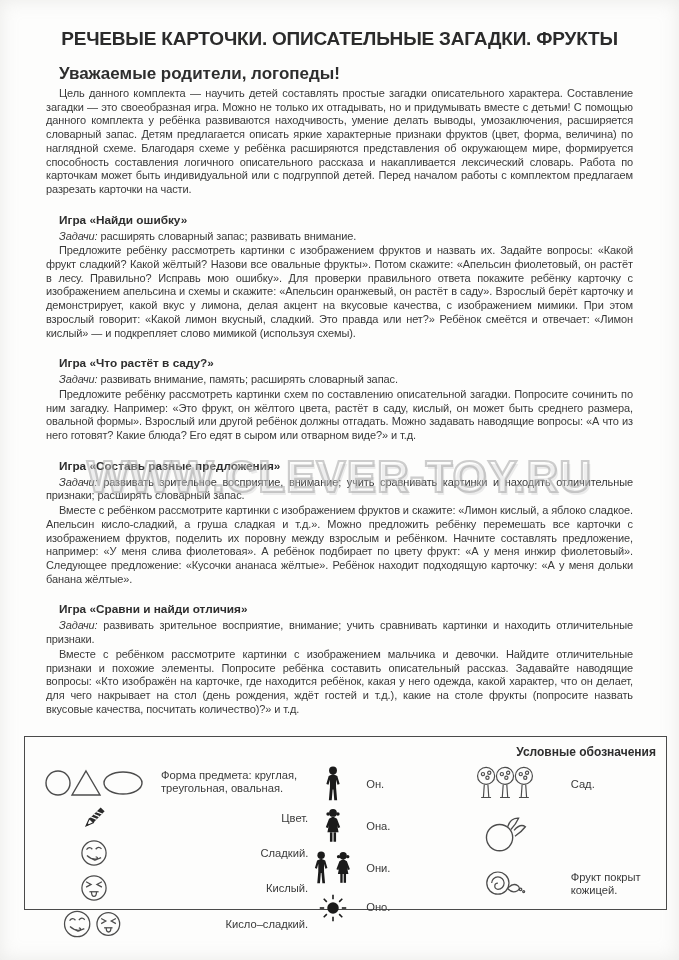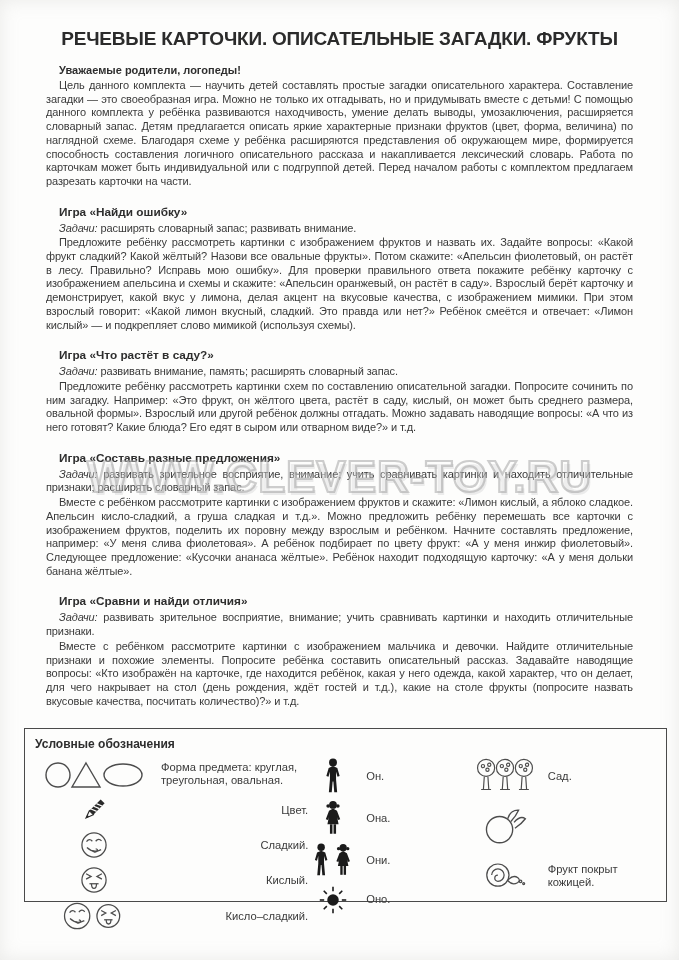--- a/index.html
+++ b/index.html
@@ -2,45 +2,45 @@
 <html><head>
 <meta charset="utf-8">
 <style>
   html,body{margin:0;padding:0;}
   body{width:679px;height:960px;background:#e9e9e7;font-family:"Liberation Sans",sans-serif;}
   .doc{position:relative;width:679px;height:960px;background:#fdfdfc;overflow:hidden;
        box-shadow:inset 0 0 18px rgba(180,180,175,.25);}
   .inner{padding:24px 46px 0 46px;}
   h1{margin:4px 0 14px 0;text-align:center;font-size:19px;font-weight:bold;color:#2b2b2b;
      letter-spacing:-0.2px;}
-  .intro-head{margin:0 0 3px 0;text-indent:13px;font-size:11px;font-weight:bold;color:#2e2e2e;}
+  .intro-head{margin:0 0 3px 0;text-indent:13px;font-size:17px;font-weight:bold;color:#2e2e2e;}
   .para{margin:0;font-size:11px;line-height:13.7px;color:#3a3a3a;text-align:justify;
         text-indent:13px;letter-spacing:-0.1px;}
   .game{margin-top:16px;}
   .game.big-gap{}
   .game h2{margin:0 0 3px 0;text-indent:13px;font-size:11.8px;font-weight:bold;color:#2e2e2e;}
   .tasks{margin:0 0 1px 0;font-size:11px;line-height:13.7px;color:#3a3a3a;text-indent:13px;
          text-align:justify;letter-spacing:-0.1px;}
   .tasks i{font-style:italic;}
   .watermark{position:absolute;top:452px;left:50%;transform:translateX(-50%);
     font-weight:bold;font-size:44px;letter-spacing:1px;white-space:nowrap;
     color:rgba(255,255,255,0.18);-webkit-text-stroke:2.2px rgba(158,158,158,0.5);
     text-shadow:2px 3px 0 rgba(190,190,190,0.28);z-index:6;pointer-events:none;}
   
   .legend{margin:20px 12px 0 24px;border:1.5px solid #4a4a4a;background:#fdfdfc;
           padding:8px 10px 6px 10px;height:158px;}
-  .legend-title{text-align:left;font-size:12px;font-weight:bold;color:#2e2e2e;margin-bottom:7px;}
+  .legend-title{text-align:right;font-size:12px;font-weight:bold;color:#2e2e2e;margin-bottom:7px;}
   .legend-cols{display:flex;}
   .lcol1{width:44%;}
   .lcol2{width:26%;}
   .lcol3{width:30%;}
   .lrow{display:flex;align-items:center;}
   .lcol1 .lrow{margin-bottom:5px;min-height:28px;justify-content:space-between;}
   .lcol2 .lrow{margin-bottom:6px;min-height:31px;}
-  .lcol3 .lrow{margin-bottom:13px;min-height:36px;}
+  .lcol3 .lrow{margin-bottom:13px;min-height:36px;gap:23px;}
   .licon{display:flex;justify-content:center;align-items:center;flex:none;}
   .lcol1 .licon{width:118px;}
   .lcol2 .licon{width:50px;}
   .lcol3 .licon{width:70px;}
   .llabel{font-size:11.2px;color:#3a3a3a;line-height:13.5px;padding-left:8px;}
   svg{display:block;}
 </style>
 </head>
 <body>
 

